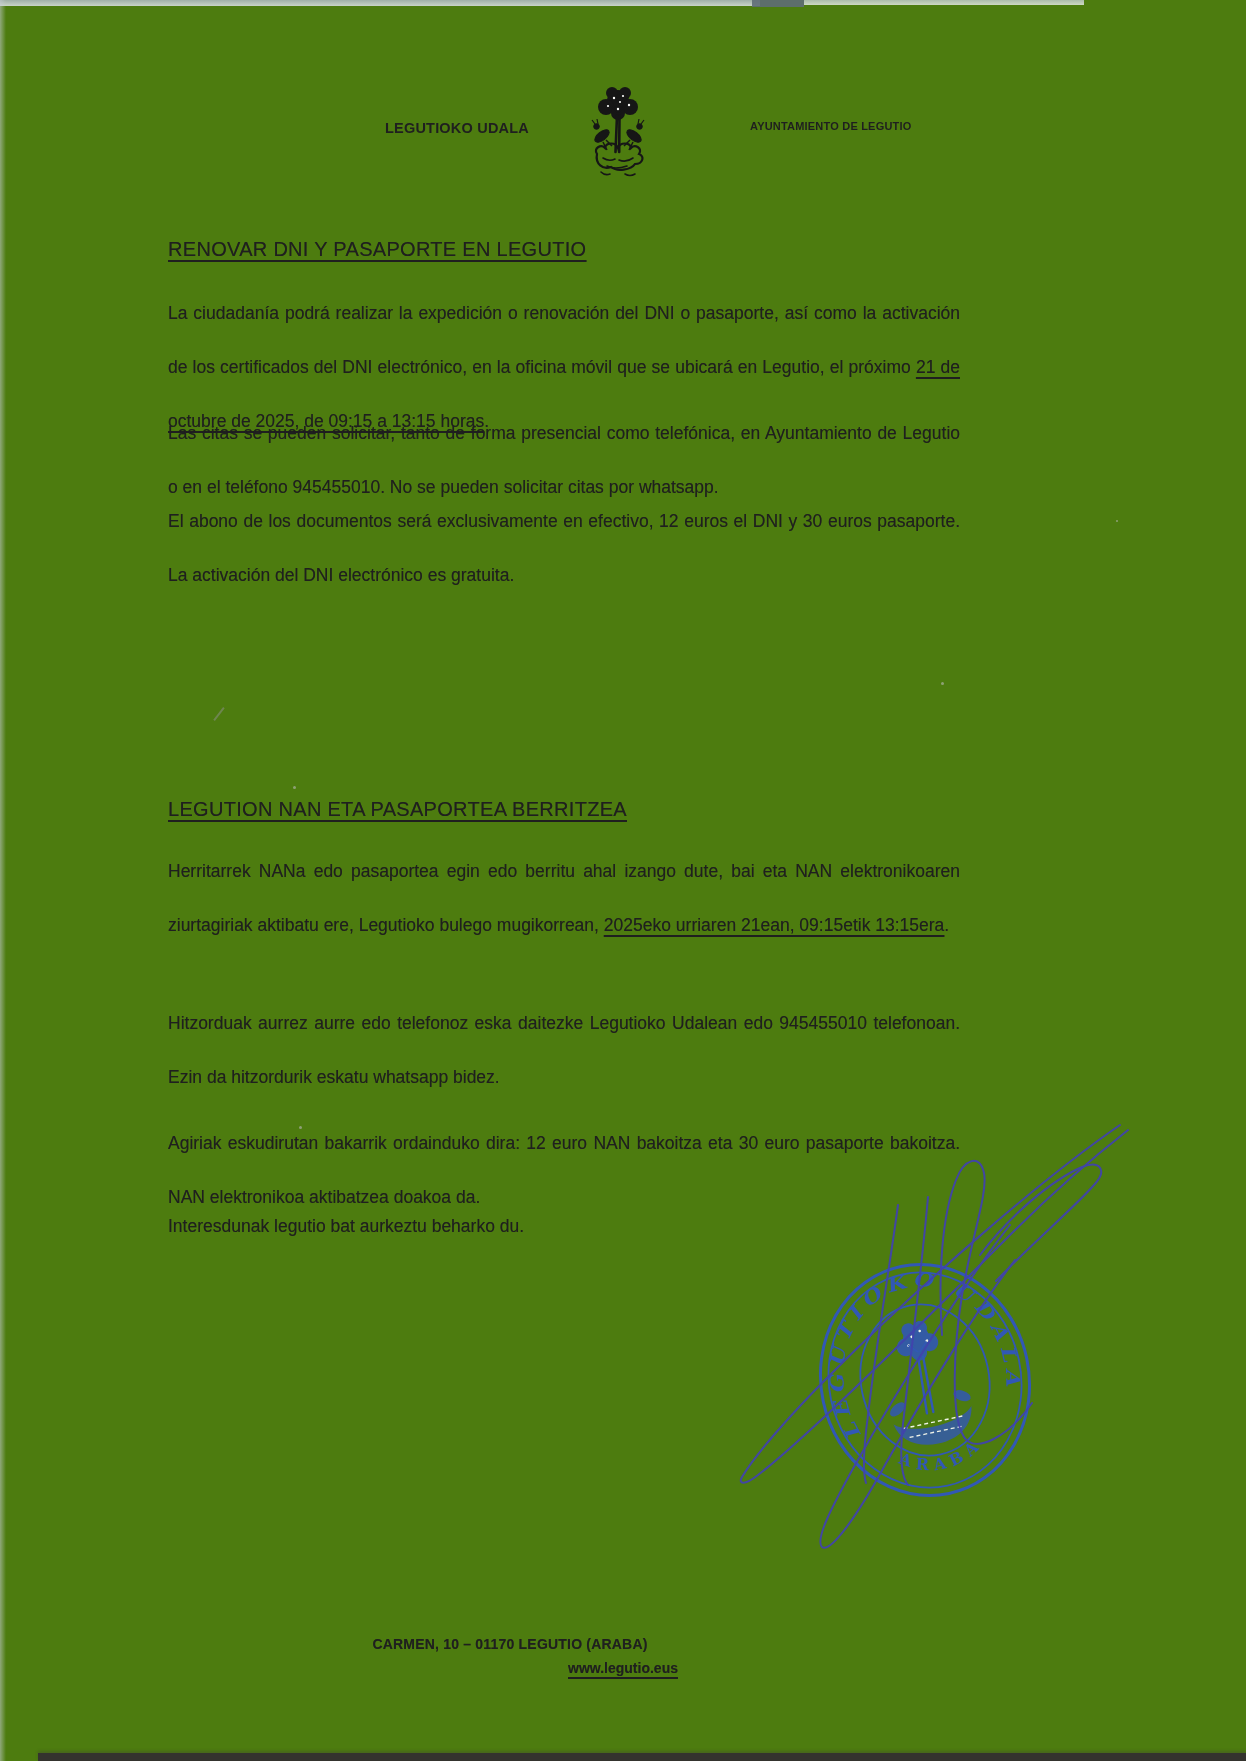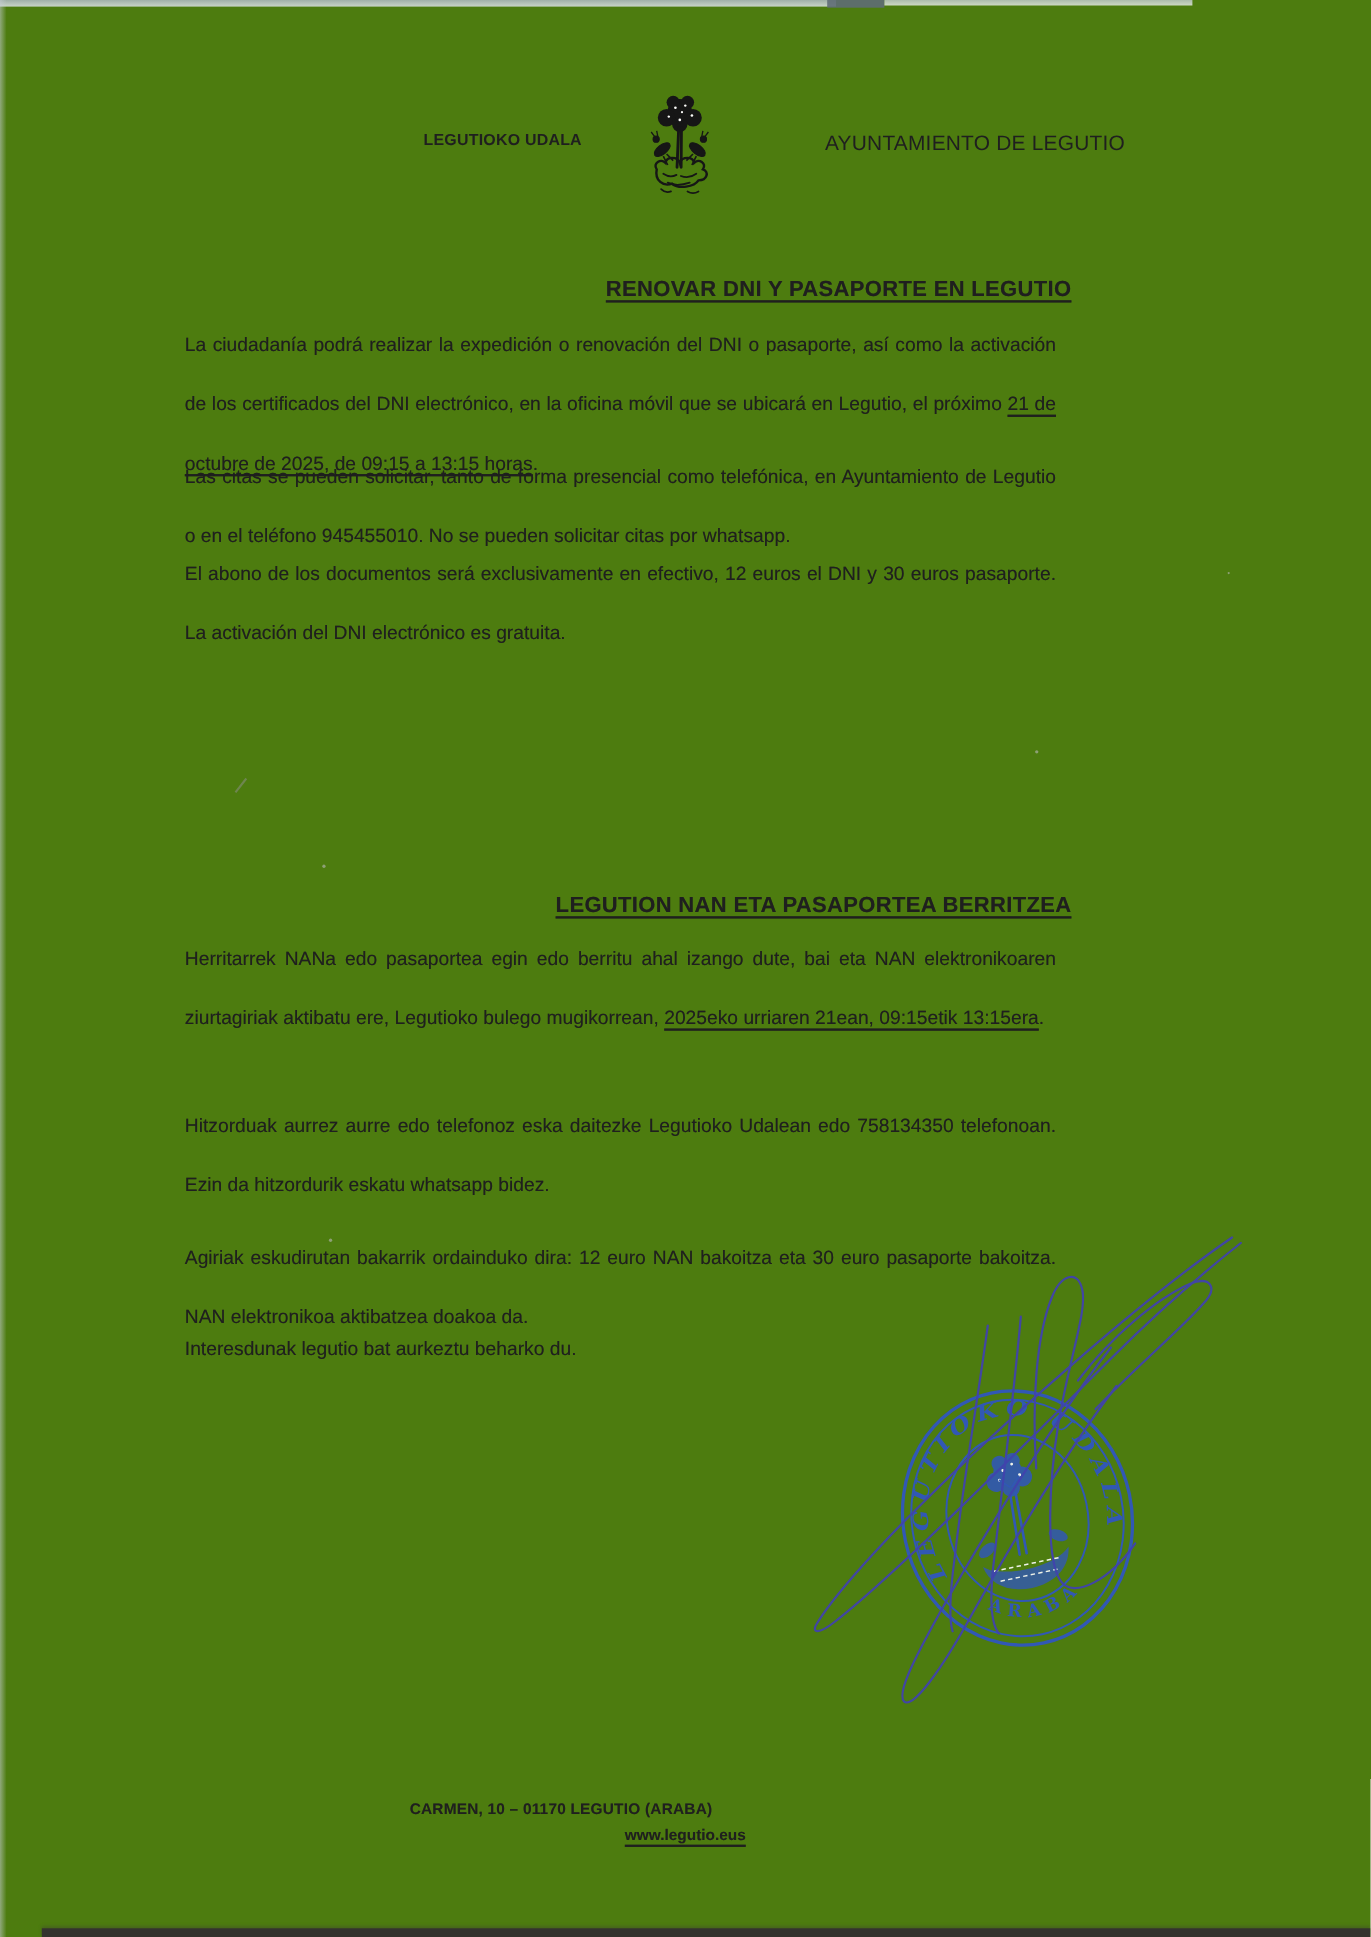--- a/index.html
+++ b/index.html
@@ -12,26 +12,26 @@
   
   .edge-top-1{position:absolute;left:0;top:0;width:760px;height:6px;background:linear-gradient(#aeb9c2,#dfe4e8);opacity:.85;}
   .edge-top-2{position:absolute;left:752px;top:0;width:52px;height:7px;background:#5f6d76;opacity:.9;}
   .edge-top-3{position:absolute;left:804px;top:0;width:280px;height:5px;background:linear-gradient(#c3ccd2,#eef0f1);opacity:.8;}
   .edge-left{position:absolute;left:0;top:0;width:6px;height:1761px;background:linear-gradient(90deg,#c6cdd3,rgba(255,255,255,0));opacity:.55;}
   .edge-bottom{position:absolute;left:38px;bottom:0;width:1208px;height:8px;background:#34332e;box-shadow:0 -2px 3px rgba(60,60,55,.35);}
   .speck{position:absolute;border-radius:50%;background:#b9b9b9;opacity:.6;}
   .mark-diag{position:absolute;width:2px;height:16px;background:#8f8f8f;opacity:.5;transform:rotate(38deg);}
   
   .hdr-left{position:absolute;left:385px;top:120px;font-size:14.5px;font-weight:bold;letter-spacing:.2px;}
-  .hdr-right{position:absolute;left:750px;top:120px;font-size:19px;font-weight:normal;letter-spacing:.2px;}
+  .hdr-right{position:absolute;left:750px;top:120px;font-size:11px;font-weight:bold;letter-spacing:.2px;}
   .logo{position:absolute;left:573px;top:82px;width:90px;height:100px;}
   
   .blk{position:absolute;left:168px;width:792px;font-size:17.5px;line-height:54px;text-align:justify;
        text-shadow:0 0 .5px rgba(25,25,25,.45);margin:0;}
-  .ttl{position:absolute;left:168px;width:792px;text-align:right;font-size:20px;letter-spacing:.3px;margin:14px;font-weight:bold;
+  .ttl{position:absolute;left:168px;width:792px;text-align:left;font-size:20px;letter-spacing:.3px;margin:0;font-weight:normal;
        text-shadow:0 0 .6px rgba(25,25,25,.5);}
   .u{text-decoration:underline;text-underline-offset:4px;text-decoration-thickness:1.5px;}
   .pos-t1{top:238px;}
   .pos-p1es{top:286px;}
   .pos-p2es{top:406px;}
   .pos-p3es{top:494px;}
   .pos-p4es{top:581px;}
   .pos-p5es{top:631px;}
   .pos-t2{top:798px;}
   .pos-p1eu{top:844px;}
@@ -116,21 +116,21 @@
   <p class="blk pos-p2es">Las citas se pueden solicitar, tanto de forma presencial como telefónica, en Ayuntamiento de Legutio o en el teléfono 945455010. No se pueden solicitar citas por whatsapp.</p>
 
   <p class="blk pos-p3es">El abono de los documentos será exclusivamente en efectivo, 12 euros el DNI y 30 euros pasaporte. La activación del DNI electrónico es gratuita.</p>
 
 
 
   <h2 class="ttl pos-t2"><span class="u">LEGUTION NAN ETA PASAPORTEA BERRITZEA</span></h2>
 
   <p class="blk pos-p1eu"><span>Herritarrek NANa edo pasaportea egin edo berritu ahal izango dute, bai eta NAN elektronikoaren ziurtagiriak aktibatu ere, Legutioko bulego mugikorrean, </span><span class="u">2025eko urriaren 21ean, 09:15etik 13:15era</span><span>.</span></p>
 
-  <p class="blk pos-p2eu">Hitzorduak aurrez aurre edo telefonoz eska daitezke Legutioko Udalean edo 758134350 telefonoan. Ezin da hitzordurik eskatu whatsapp bidez.</p>
+  <p class="blk pos-p2eu">Hitzorduak aurrez aurre edo telefonoz eska daitezke Legutioko Udalean edo 945455010 telefonoan. Ezin da hitzordurik eskatu whatsapp bidez.</p>
 
   <p class="blk pos-p3eu">Agiriak eskudirutan bakarrik ordainduko dira: 12 euro NAN bakoitza eta 30 euro pasaporte bakoitza. NAN elektronikoa aktibatzea doakoa da.</p>
 
   <p class="blk pos-p4eu">Interesdunak legutio bat aurkeztu beharko du.</p>
 
 
   <svg class="stampwrap" viewBox="0 0 480 480" aria-hidden="true">
     <g transform="rotate(-12 245 295)" opacity="0.92">
       <ellipse cx="245" cy="295" rx="104" ry="116" fill="none" stroke="var(--ink)" stroke-width="3"></ellipse>
       <ellipse cx="245" cy="295" rx="96" ry="108" fill="none" stroke="var(--ink)" stroke-width="1.8"></ellipse>

